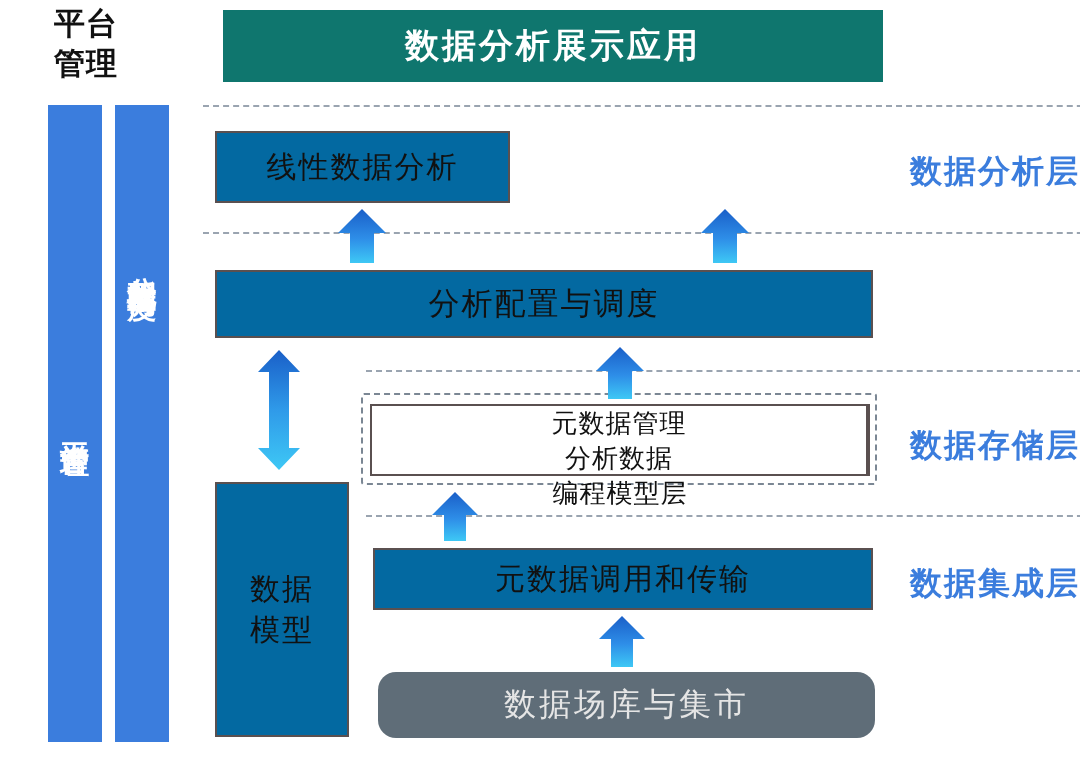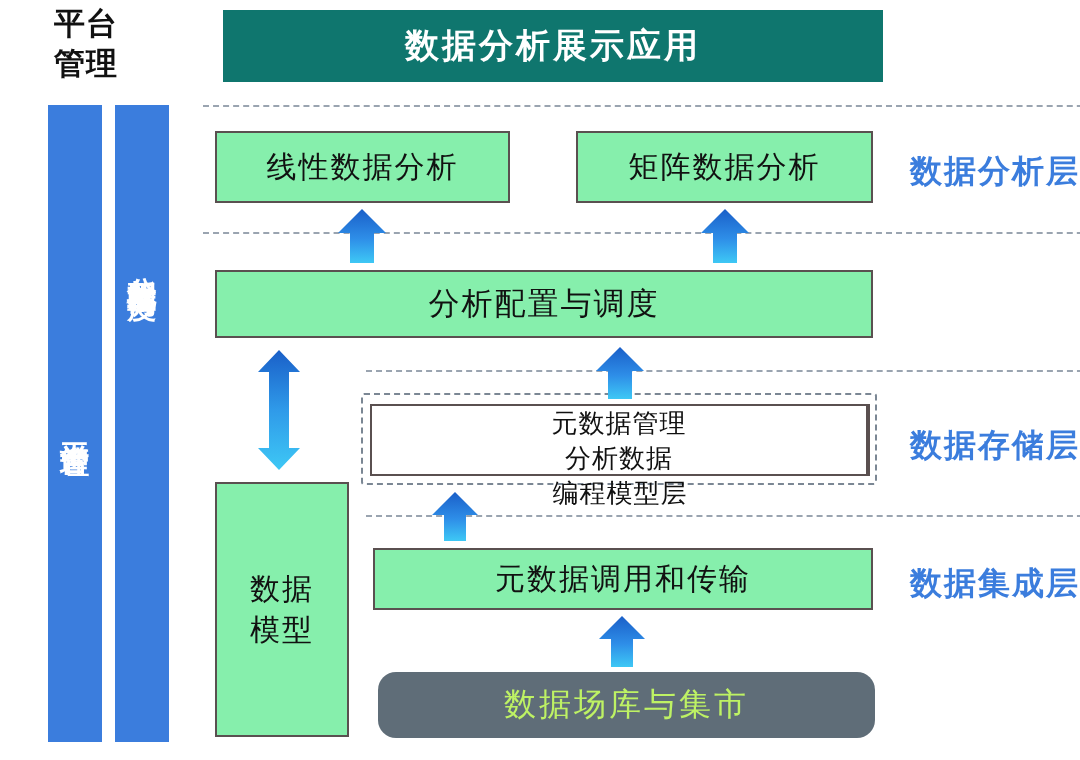--- a/index.html
+++ b/index.html
@@ -64,21 +64,21 @@
     border-top: 2px dashed #9aa4b0;
   }
   #dash-1 { left: 155px; top: 105px; width: 920px; }
   #dash-2 { left: 155px; top: 232px; width: 920px; }
   #dash-3 { left: 318px; top: 370px; width: 757px; }
   #dash-4 { left: 318px; top: 515px; width: 757px; }
 
   
   .wbox {
     position: absolute;
-    background: #86efac;
+    background: #0369a1;
     border: 2px solid #5a5050;
     display: flex; align-items: center; justify-content: center;
     color: #111111;
     font-size: 30px;
     letter-spacing: 2px;
     font-weight: 400;
   }
   #box-linear  { left: 167px; top: 131px; width: 295px; height: 72px; }
   #box-matrix  { left: 528px; top: 131px; width: 297px; height: 72px; }
   #box-progmodel { left: 167px; top: 270px; width: 658px; height: 68px; font-size: 31px;}
@@ -111,21 +111,21 @@
     border-right: 2px solid #5a5050;
   }
   .scell:last-child { border-right: none; }
 
   
   #box-warehouse {
     position: absolute;
     left: 330px; top: 672px; width: 497px; height: 66px;
     background: #5f6d78;
     border-radius: 18px;
-    color: #bef264;
+    color: #e5e5e5;
     font-size: 32px; letter-spacing: 3px;
     display: flex; align-items: center; justify-content: center;
   }
 
   
   .layer-label {
     position: absolute;
     left: 862px;
     color: #3b7ddd;
     font-size: 32px;
@@ -160,23 +160,20 @@
     <span>数据分析展示应用</span>
   </div>
 
   <div class="hdash" id="dash-1"></div>
   <div class="hdash" id="dash-2"></div>
   <div class="hdash" id="dash-3"></div>
   <div class="hdash" id="dash-4"></div>
 
   <div class="wbox" id="box-linear">
     <span>线性数据分析</span>
-  </div>
-  <div class="wbox" id="box-matrix">
-    <span>矩阵数据分析</span>
   </div>
 
   <div class="wbox" id="box-progmodel">
     <span>分析配置与调度</span>
   </div>
 
   <div id="storage-group">
     <div id="storage-inner">
       <div class="scell">
         <span>元数据管理</span>

